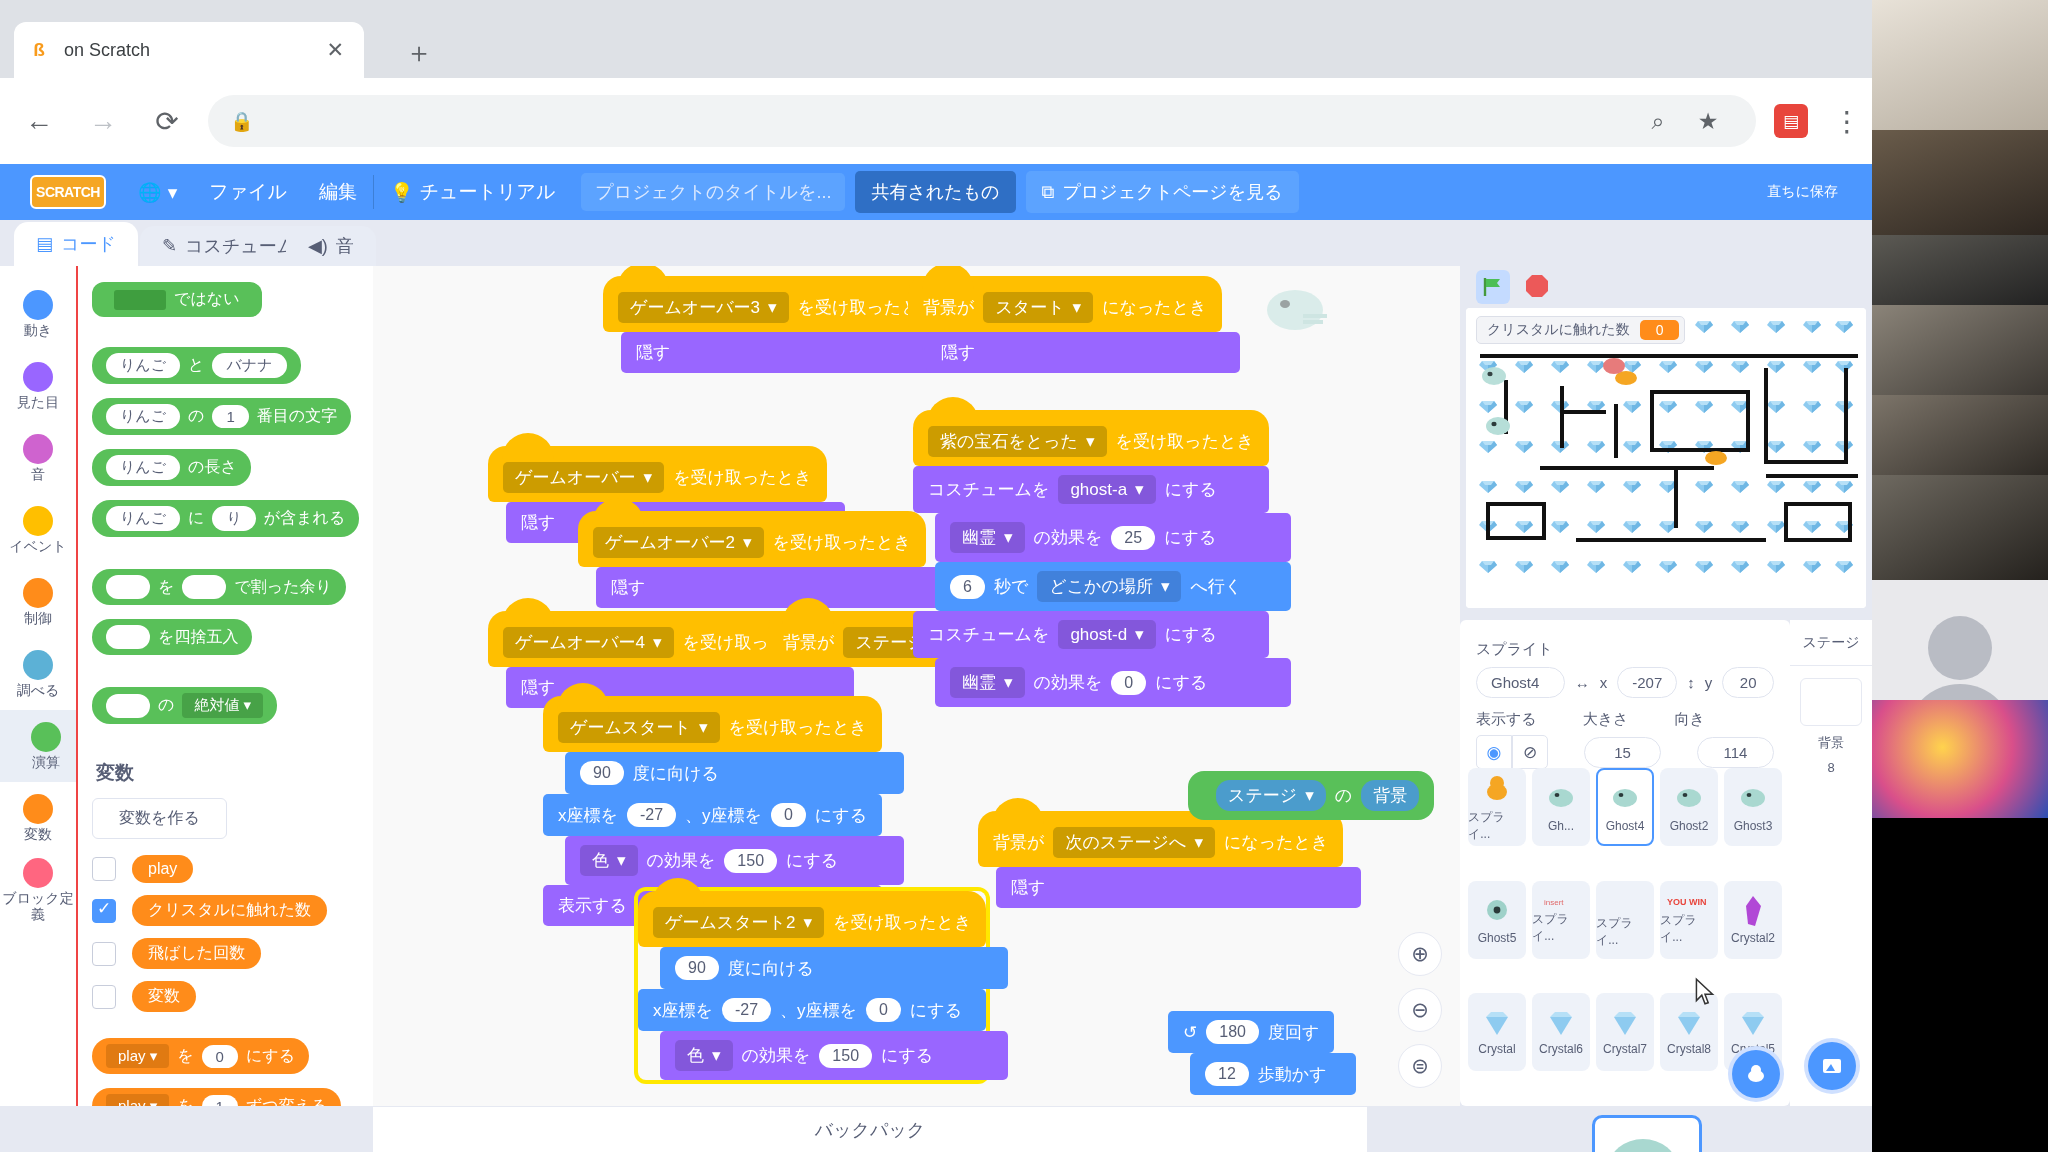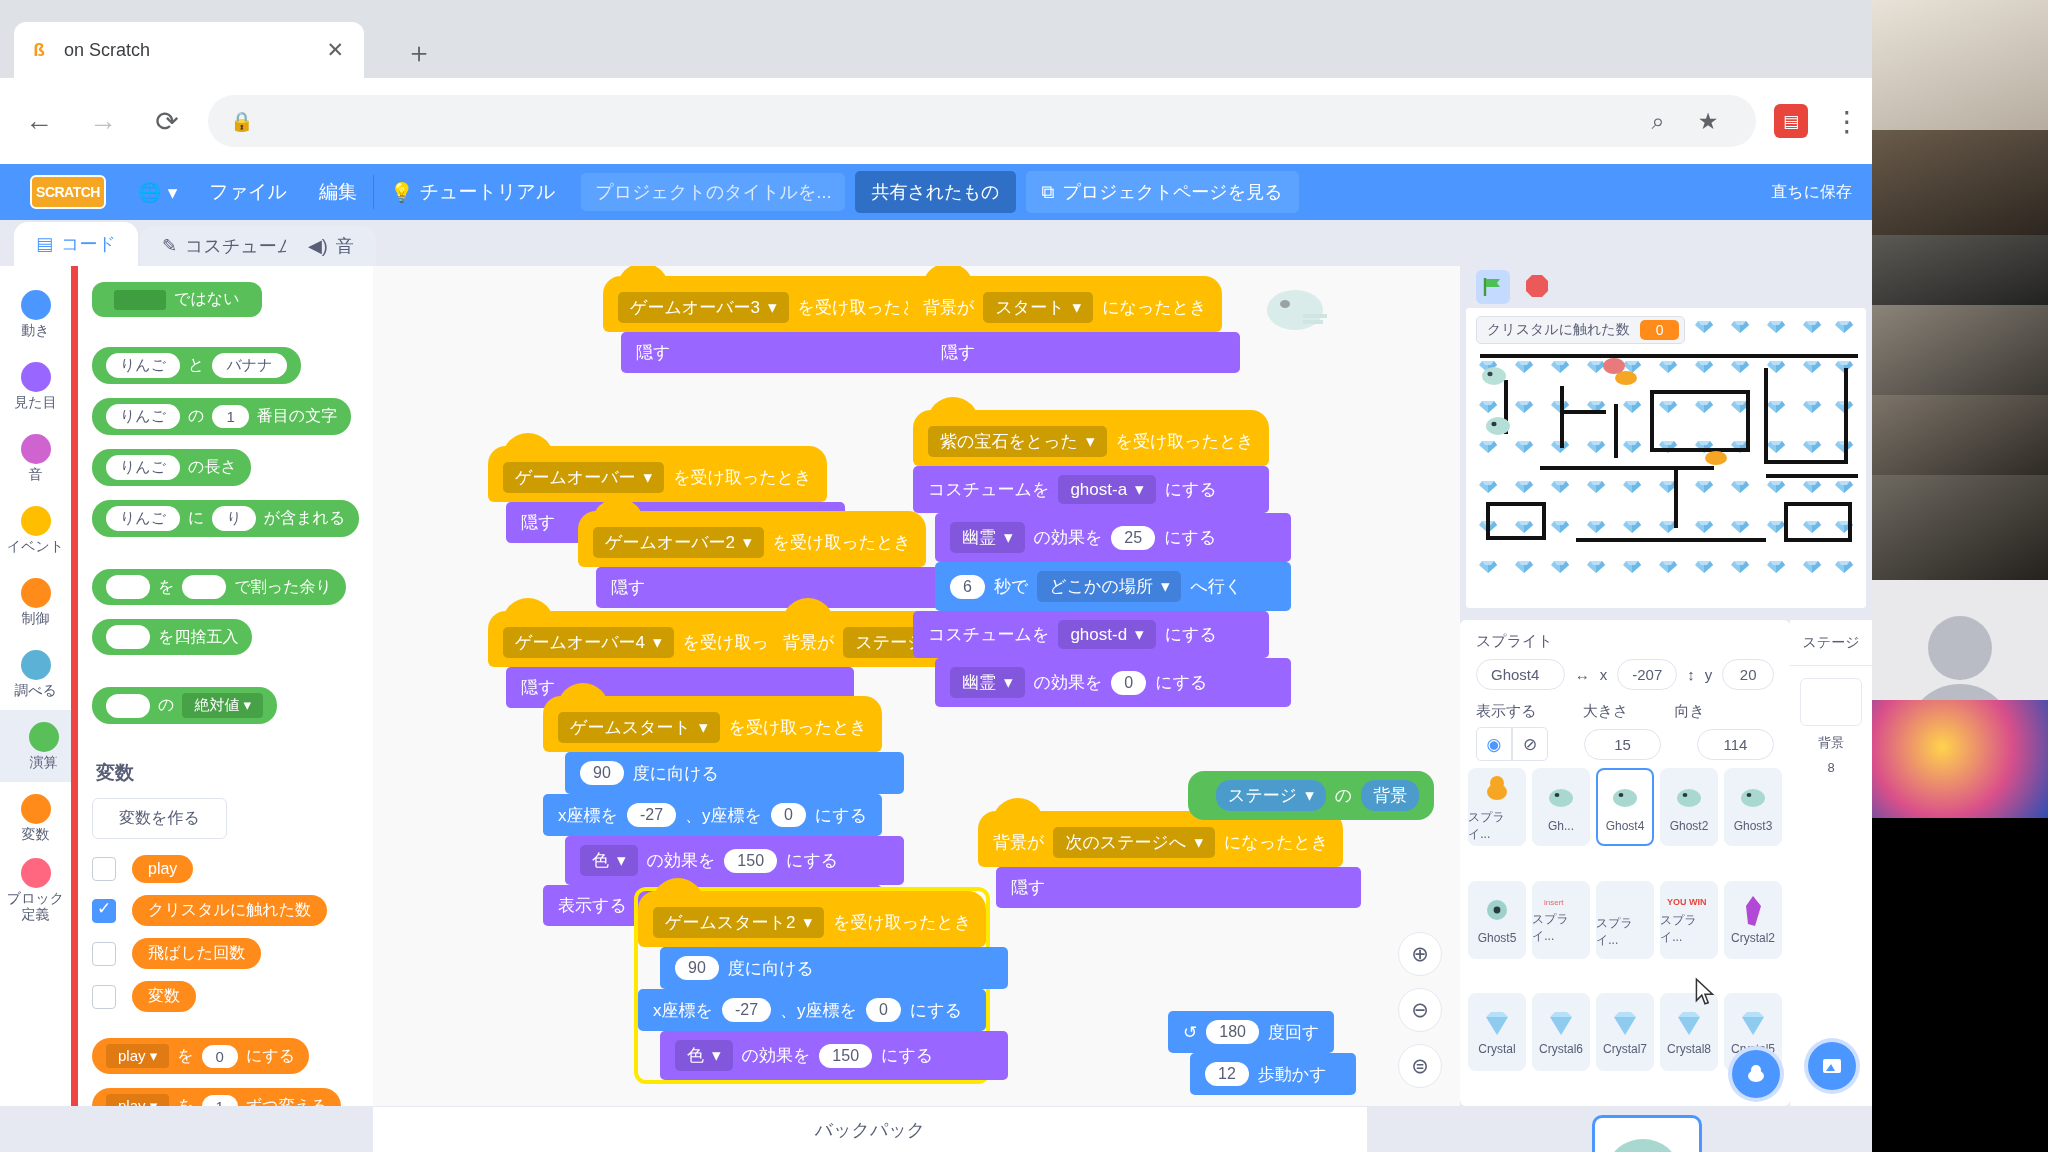--- a/index.html
+++ b/index.html
@@ -35,32 +35,32 @@
   .menubar { position:absolute; left:0; top:164px; width:1872px; height:56px; background:#4c97ff;
     display:flex; align-items:center; padding-left:14px; color:#fff; font-size:19px; }
   .logo { width:76px; height:34px; background:#f5a623; border-radius:6px; display:flex;
     align-items:center; justify-content:center; color:#fff; font-weight:bold; font-size:14px;
     letter-spacing:-.5px; border:2px solid #fff; }
   .mb-item { padding:0 16px; height:56px; display:flex; align-items:center; gap:6px; white-space:nowrap; }
   .mb-sep { width:1px; height:34px; background:#3d7fd6; }
   .mb-title { background:#5ca3ff; border-radius:5px; padding:7px 14px; font-size:18px; color:#dce9ff; margin:0 10px; }
   .mb-shared { background:#2f6fc5; border-radius:5px; padding:9px 16px; font-size:18px; margin-right:10px; }
   .mb-see { background:#5ca3ff; border-radius:5px; padding:9px 16px; font-size:18px; display:flex; gap:8px; align-items:center;}
-  .mb-right { margin-left:auto; display:flex; gap:18px; padding-right:20px; font-size:16px; }
+  .mb-right { margin-left:auto; display:flex; gap:18px; padding-right:34px; font-size:14px; }
 
   
   .editor { position:absolute; left:0; top:220px; width:1872px; height:932px; background:#e6e9f2; }
   .tabrow { position:absolute; left:0; top:0; width:1460px; height:46px; }
   .etab { position:absolute; top:6px; height:40px; border-radius:14px 14px 0 0; background:#e8ecf5;
     display:flex; align-items:center; gap:8px; padding:0 22px; font-size:18px; color:#575e75; }
   .etab.active { background:#fff; color:#4c97ff; top:2px; height:44px; }
 
   
   .palette-wrap { position:absolute; left:0; top:46px; width:373px; height:840px; background:#fff; display:flex; }
-  .catcol { width:78px; background:#fff; border-right:7px solid #ef4444; padding-top:12px; }
+  .catcol { width:78px; background:#fff; border-right:2px solid #ef4444; padding-top:12px; }
   .cat { height:72px; display:flex; flex-direction:column; align-items:center; justify-content:center; gap:3px; cursor:pointer; }
   .cat.sel { background:#e9eef6;padding-left:16px; }
   .catdot { width:30px; height:30px; border-radius:50%; }
   .catlbl { font-size:14px; color:#575e75; text-align:center; line-height:1.1; }
   .blocks { flex:1; padding:16px 0 0 14px; overflow:hidden; position:relative; background:#fff; }
   .blk { display:inline-flex; align-items:center; gap:8px; color:#fff; font-size:16px;
     border-radius:18px; padding:6px 14px; margin-bottom:14px; }
   .op { background:#59c059; }
   .var { background:#ff8c1a; }
   .hexblk { background:#59c059; border-radius:12px; padding:7px 22px; position:relative; }
@@ -105,21 +105,21 @@
   .stopbtn { width:28px; height:28px; }
   .stage { position:relative; width:400px; height:300px; margin:0 6px; background:#fff; border-radius:4px; overflow:hidden; }
   .monitor { position:absolute; left:10px; top:8px; background:#f3f4f7; border:1px solid #dcdfe8;
     border-radius:5px; display:flex; align-items:center; gap:10px; padding:3px 5px 3px 10px; z-index:5; }
   .monlbl { font-size:14px; color:#575e75; }
   .monval { background:#ff8c1a; color:#fff; border-radius:5px; padding:2px 16px; font-size:14px; }
   .walls line, .walls rect { stroke:#111; fill:none; }
 
   .spritepanel { position:absolute; left:1460px; top:400px; width:330px; height:486px; background:#fff;
     border-radius:6px; }
-  .sp-head { padding:12px 16px 0 16px; }
+  .sp-head { padding:20px 16px 0 16px; }
   .sp-label { font-size:15px; color:#575e75; }
   .sp-row { display:flex; align-items:center; gap:10px; }
   .sp-input { border:1px solid #e0e4ef; border-radius:16px; padding:6px 14px; font-size:15px; color:#575e75;
     background:#fff; text-align:center; }
   .sp-name { width:160px; text-align:left; }
   .sp-num { width:78px; }
   .eyebtn { width:36px; height:34px; border:1px solid #e0e4ef; display:flex; align-items:center; justify-content:center; font-size:17px; }
   .grid { position:absolute; left:0; top:142px; width:330px; height:344px; padding:6px 8px; display:flex; flex-wrap:wrap; gap:6px; overflow:hidden; }
   .cell { width:58px; height:78px; background:#eef2f9; border-radius:8px; display:flex; flex-direction:column;
     align-items:center; justify-content:center; gap:3px; font-size:12px; color:#575e75; }

